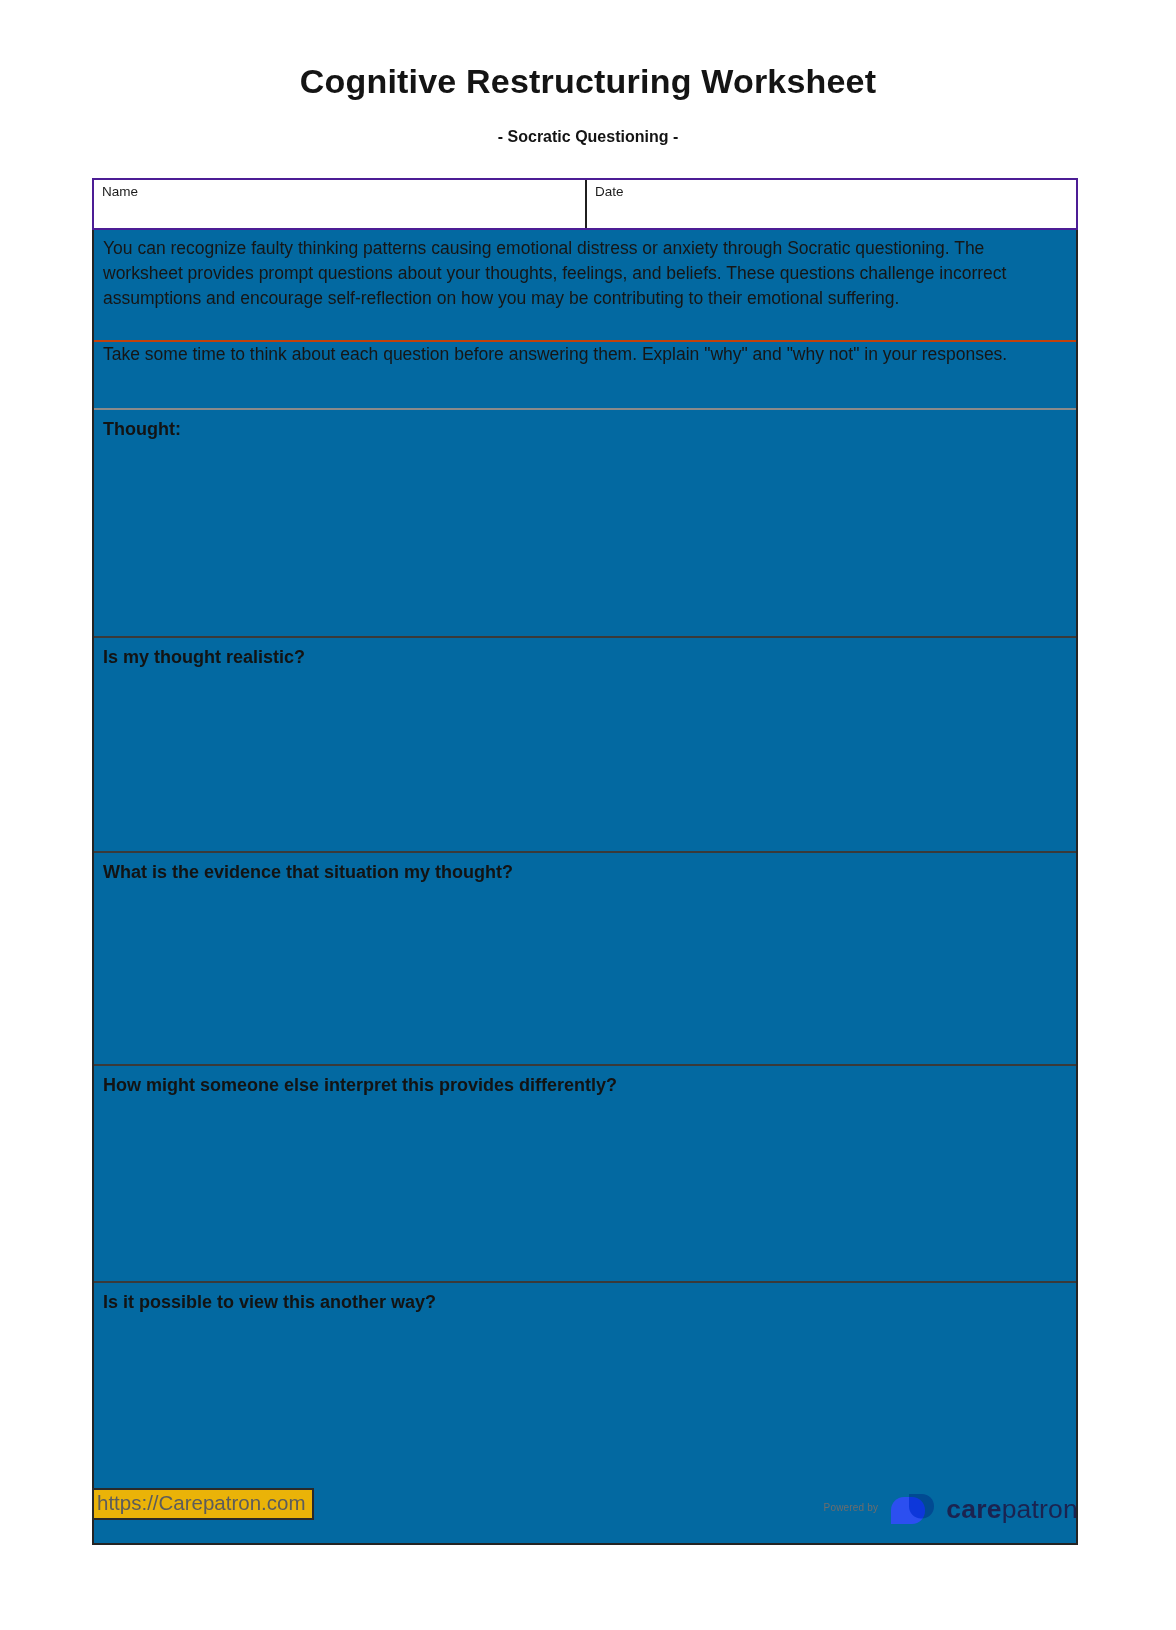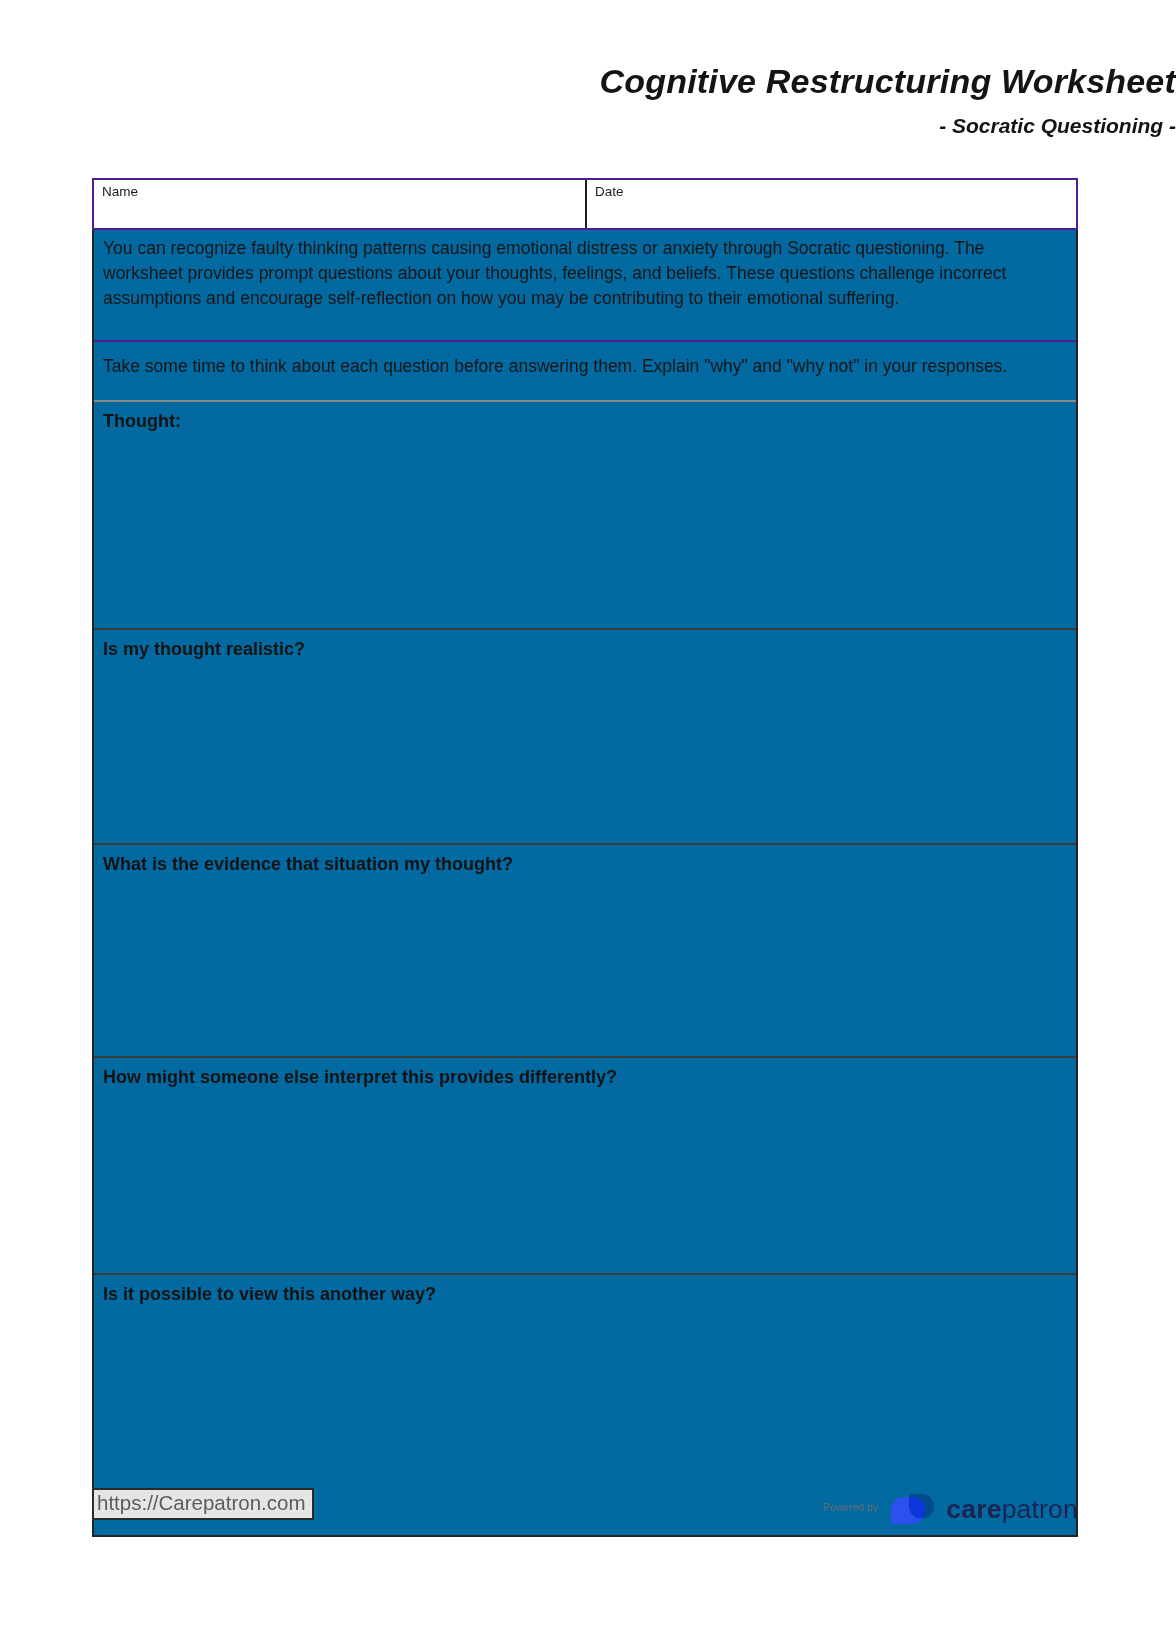--- a/index.html
+++ b/index.html
@@ -5,30 +5,30 @@
   * { margin: 0; padding: 0; box-sizing: border-box; }
   html, body { background: #ffffff; }
   body {
     width: 1176px;
     height: 1630px;
     position: relative;
     font-family: "Liberation Sans", "DejaVu Sans", sans-serif;
     color: #111111;
   }
   
-  .header { text-align: right; padding-top: 62px; font-style: italic; }
+  .header { text-align: center; padding-top: 62px; }
   .title {
     font-size: 34px;
     font-weight: 700;
     letter-spacing: 0.2px;
     color: #141414;
   }
   .subtitle {
-    margin-top: 13px;
-    font-size: 21px;
+    margin-top: 27px;
+    font-size: 16px;
     font-weight: 700;
     color: #141414;
   }
   
   .sheet {
     position: absolute;
     left: 92px;
     top: 178px;
     width: 986px;
   }
@@ -51,21 +51,21 @@
     border-top: none;
     background: #0369a1;
   }
   .para {
     padding: 6px 9px;
     font-size: 17.5px;
     line-height: 25px;
     color: #161616;
   }
   .para.intro  { height: 110px; }
-  .para.instr  { height: 60px; line-height: 24px; padding-top: 12px; border-top: 2px solid #4c1d95; }
+  .para.instr  { height: 68px; line-height: 24px; padding-top: 0; border-top: 2px solid #c2410c; }
   .q {
     border-top: 2px solid #3a3a3a;
     display: flex;
     flex-direction: column;
     gap: 48px;
   }
   .q h3 {
     padding: 9px 9px 0 9px;
     font-size: 18px;
     font-weight: 700;
@@ -82,21 +82,21 @@
     justify-content: space-between;
     align-items: flex-start;
   }
   .site-link {
     display: inline-block;
     border: 2px solid #2a2a2a;
     padding: 1px 6px 3px 3px;
     font-size: 20.5px;
     color: #5c5c5c;
     text-decoration: none;
-    background: #e5e5e5;
+    background: #eab308;
   }
   .powered {
     display: flex;
     align-items: center;
     gap: 10px;
     padding-top: 4px;
   }
   .powered-label {
     font-size: 10px;
     color: #6d6d6d;

